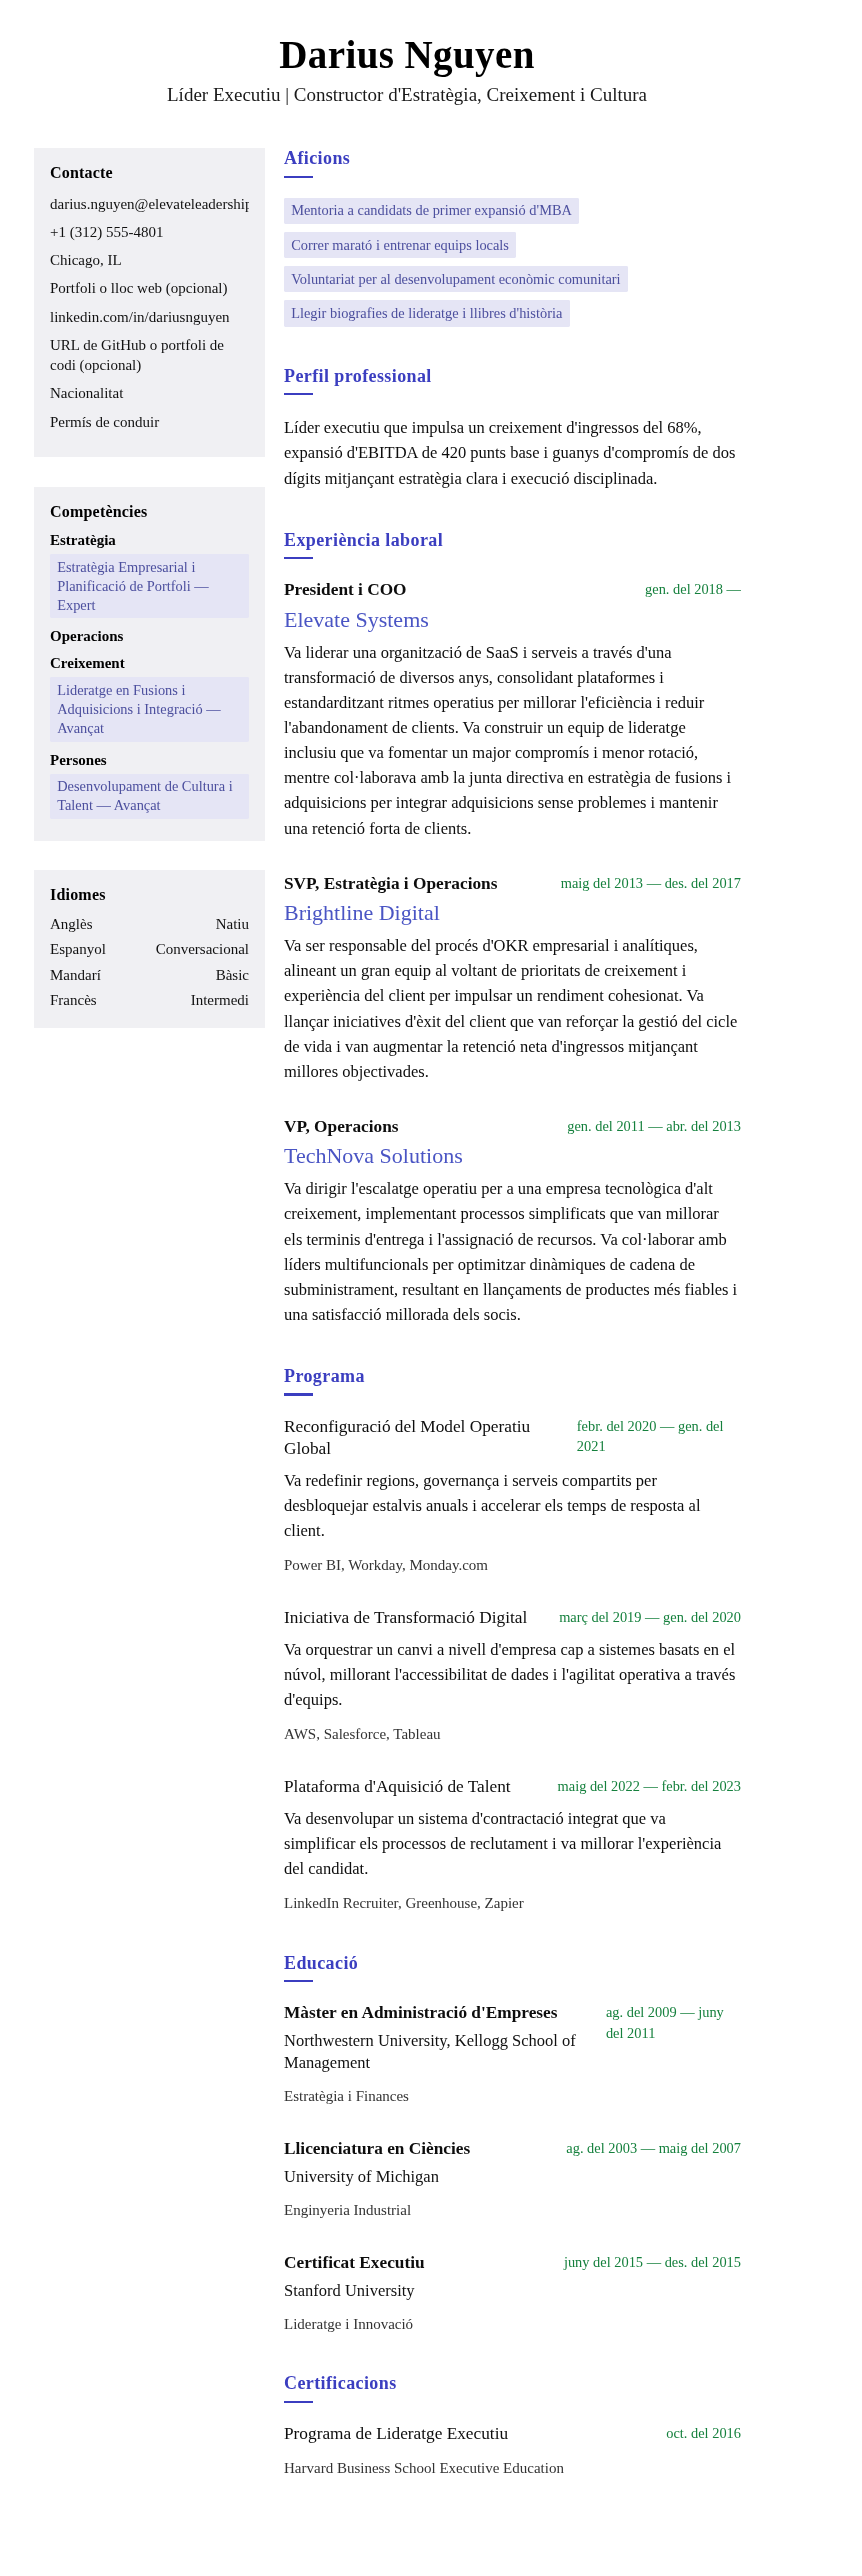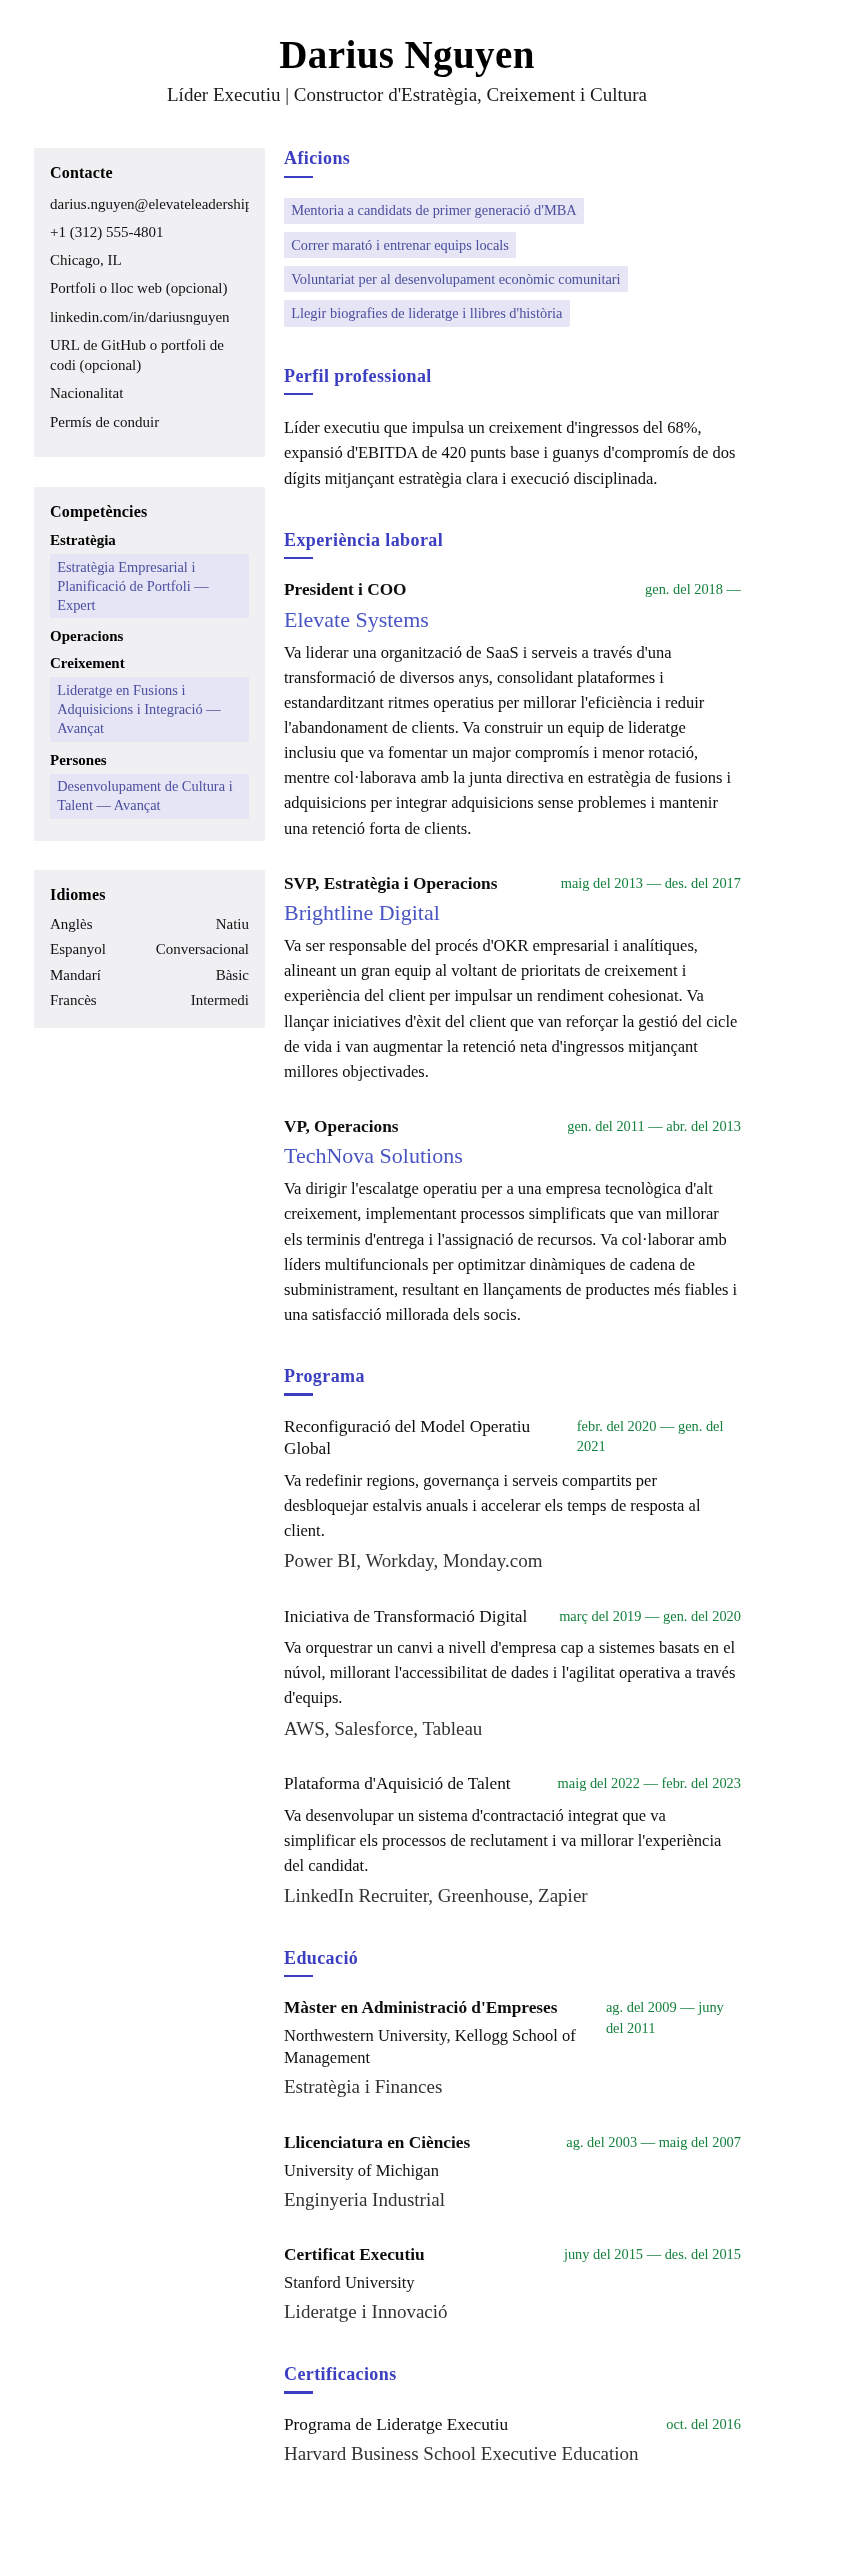--- a/index.html
+++ b/index.html
@@ -53,21 +53,21 @@
   .entry:last-child { margin-bottom: 0; }
   .entry-top { display: flex; justify-content: space-between; gap: 20px; }
   .entry-left { flex: 1 1 auto; min-width: 0; }
   .entry-title { font-size: 17.3px; font-weight: bold; color: #0d0d0d; line-height: 1.3; }
   .entry-title.regular { font-weight: normal; }
   .entry-date { flex: 0 1 auto; font-size: 14.4px; color: #15803d; line-height: 1.45; text-align: left; }
   .entry-date.nowrap { white-space: nowrap; }
   .company { color: var(--link, #4a55c4); font-size: 22px; margin-top: 5px; cursor: pointer; }
   .school { font-size: 16.5px; margin-top: 5px; color: #111; line-height: 1.35; }
   .entry-desc { font-size: 16.5px; line-height: 1.52; margin-top: 7.2px; color: #0d0d0d; }
-  .entry-meta { font-size: 19px; color: #333333; margin-top: 5px; line-height: 1.35; }
+  .entry-meta { font-size: 15px; color: #333333; margin-top: 12px; line-height: 1.35; }
 </style>
 </head>
 <body>
 
 <div class="page">
 
   <header class="resume-header">
     <div class="name">Darius Nguyen</div>
     <div class="subtitle">Líder Executiu | Constructor d'Estratègia, Creixement i Cultura</div>
   </header>
@@ -129,21 +129,21 @@
       </div>
 
     </aside>
 
     <main class="main">
 
       <section class="section">
         <div class="section-title">Aficions</div>
         <div class="section-rule"></div>
         <div class="hobby-row">
-          <span class="chip">Mentoria a candidats de primer generació d'MBA</span>
+          <span class="chip">Mentoria a candidats de primer expansió d'MBA</span>
         </div>
         <div class="hobby-row">
           <span class="chip">Correr marató i entrenar equips locals</span>
         </div>
         <div class="hobby-row">
           <span class="chip">Voluntariat per al desenvolupament econòmic comunitari</span>
         </div>
         <div class="hobby-row">
           <span class="chip">Llegir biografies de lideratge i llibres d'història</span>
         </div>

